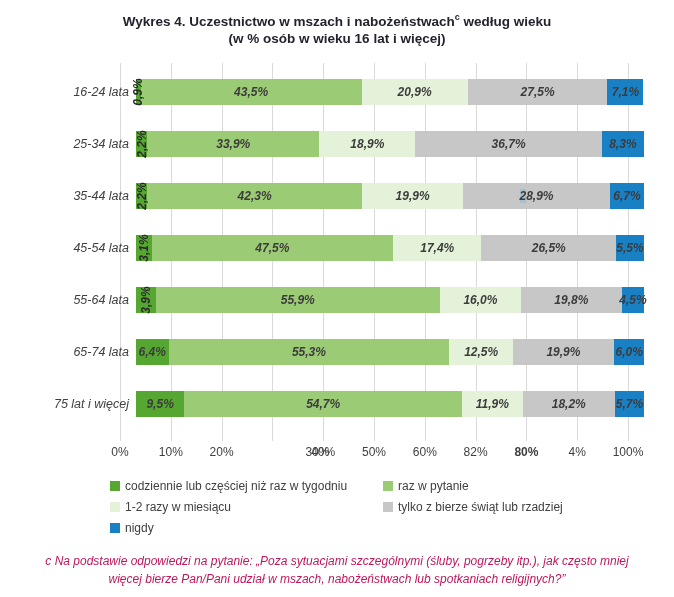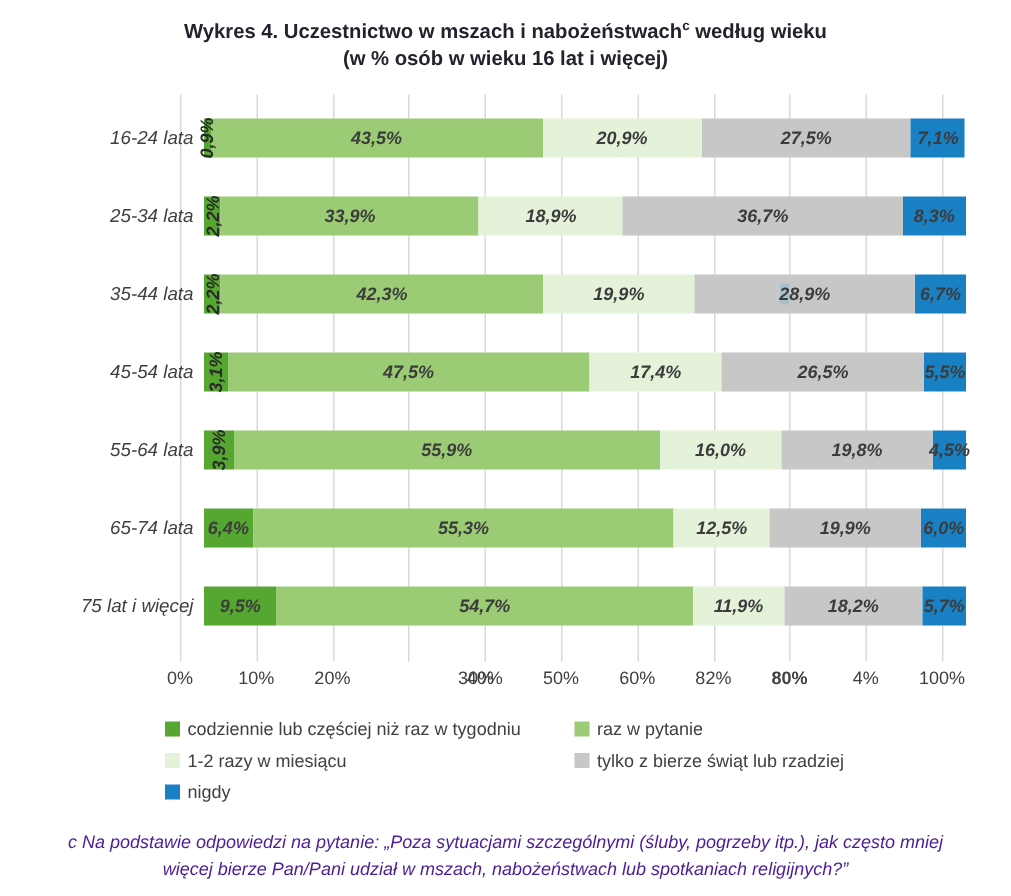--- a/index.html
+++ b/index.html
@@ -34,21 +34,21 @@
   .x-tick { position: absolute; top: 0; transform: translateX(-50%); font-size: 12px; color: #404040; }
 
   
   .legend { margin: 14px 0 0 110px; width: 540px; display: grid;
             grid-template-columns: 273px auto; row-gap: 7px; }
   .legend-item { display: flex; align-items: center; font-size: 12px; color: #404040; }
   .legend-swatch { width: 10px; height: 10px; margin-right: 5px; flex: 0 0 auto; }
 
   
   .footnote { margin-top: 17px; text-align: center; font-style: italic; font-size: 12px;
-              color: #4c1d95; line-height: 18px; font-weight: 500; }
+              color: #be185d; line-height: 18px; font-weight: 500; }
 </style>
 </head>
 <body>
 
 <div class="page">
 
   <div class="title-block">
     <div class="title-line"><span>Wykres 4. Uczestnictwo w mszach i nabożeństwach</span><sup>c</sup><span> według wieku</span></div>
     <div class="title-line">(w % osób w wieku 16 lat i więcej)</div>
   </div>

